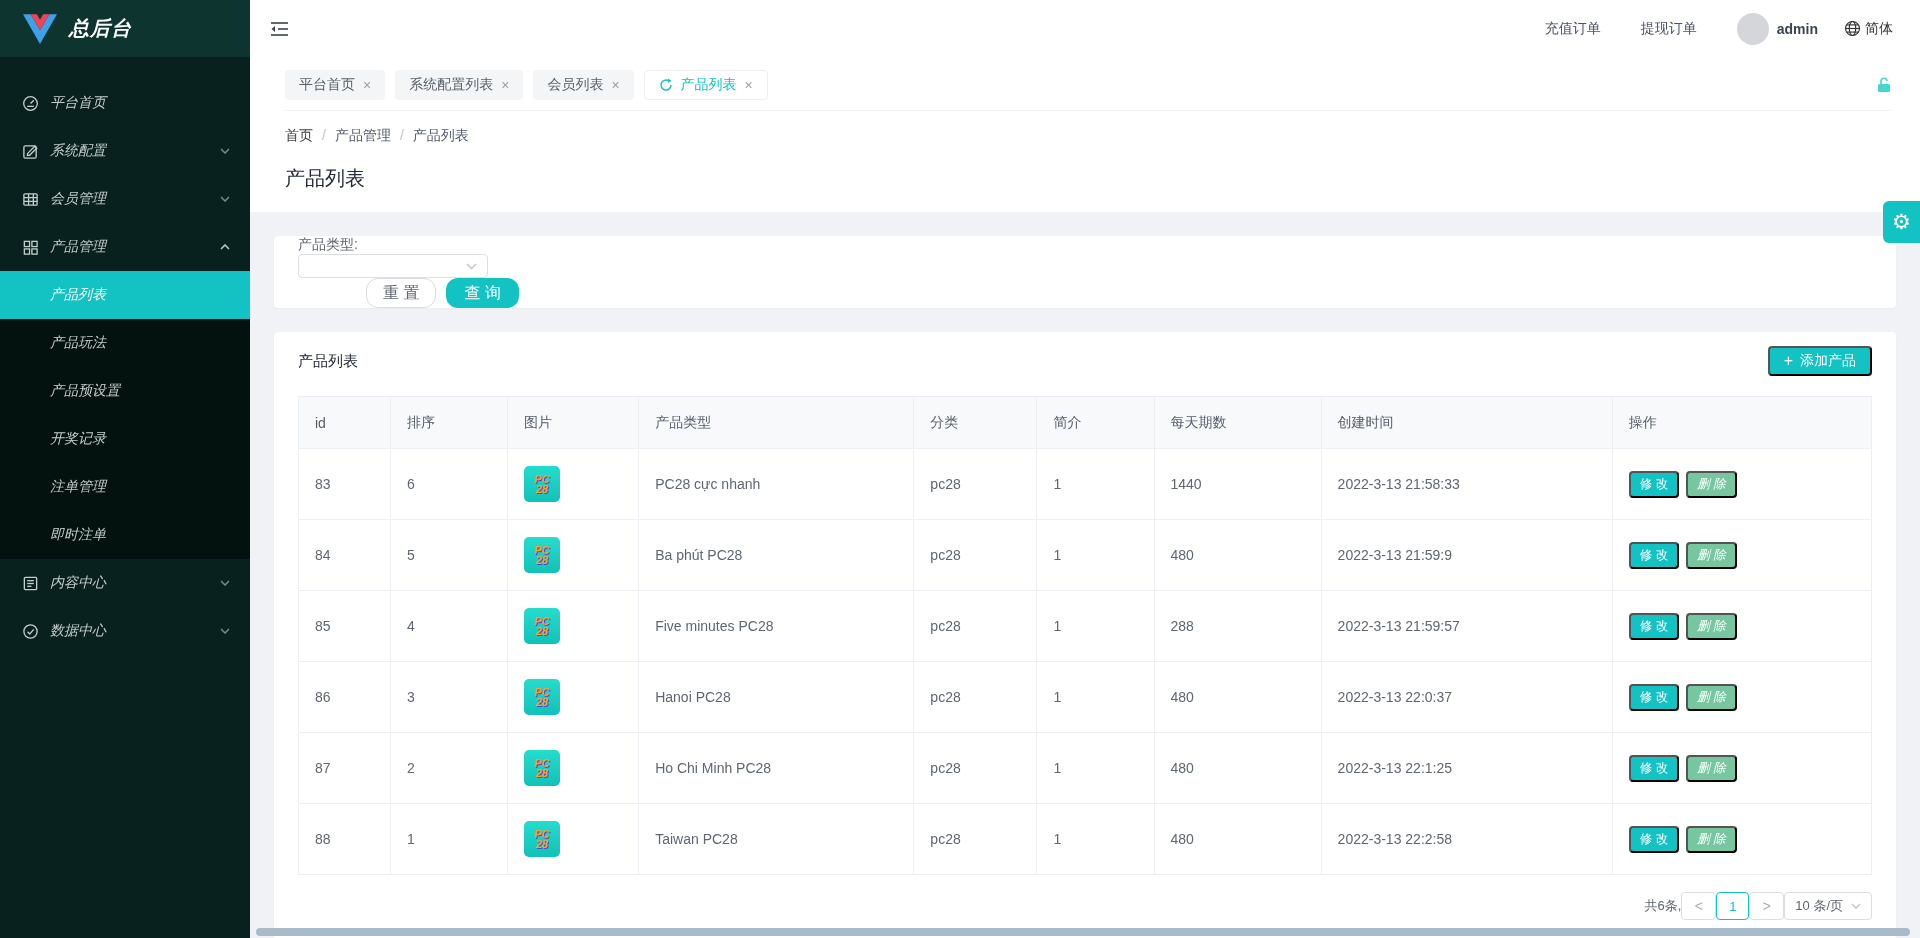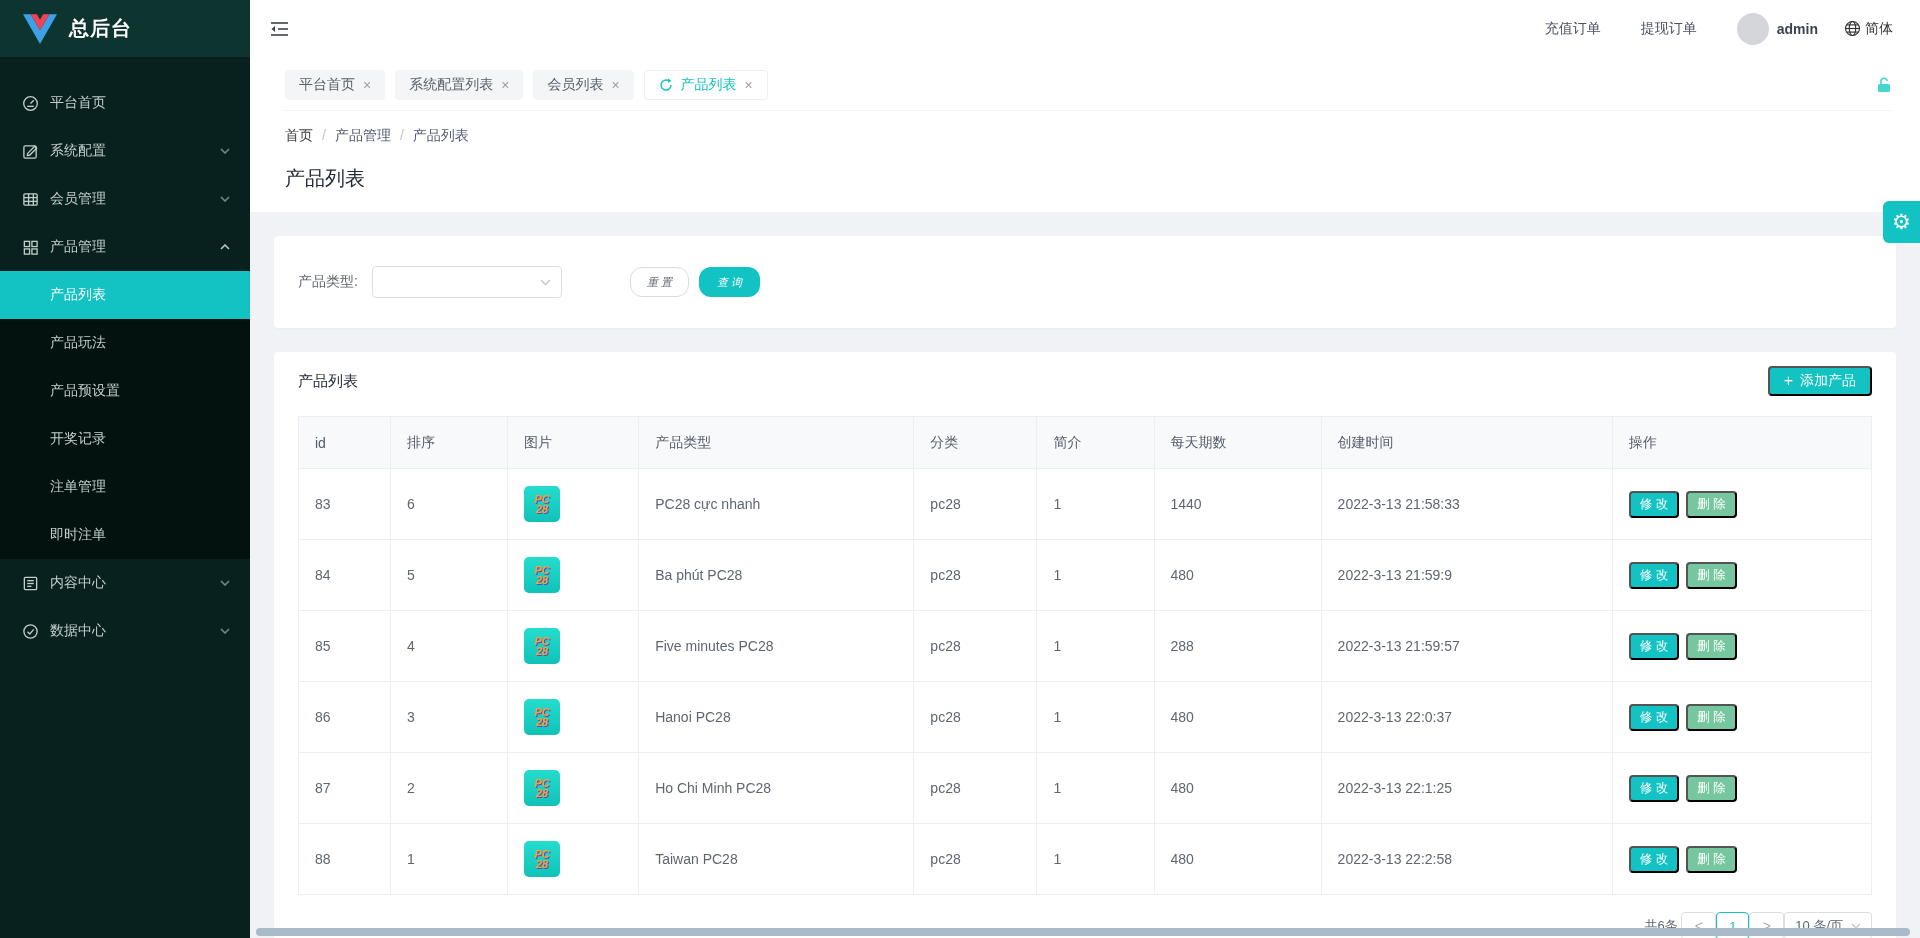--- a/index.html
+++ b/index.html
@@ -1,21 +1,21 @@
 <!DOCTYPE html>
 <html><head>
 <meta charset="utf-8">
 <style>
   * { margin:0; padding:0; box-sizing:border-box; }
   html,body { width:1920px; height:938px; overflow:hidden; background:#f0f2f5;
     font-family:"Liberation Sans", sans-serif; }
   .app { display:flex; width:1920px; height:938px; position:relative; }
 
   
-  .sidebar { width:250px; min-width:250px; height:938px; background:#09211e; color:#c3cecb; }
+  .sidebar { width:250px; min-width:250px; height:938px; background:#09211e; color:#c3cecb;font-style:italic; }
   .logo { height:57px; background:#0e3430; display:flex; align-items:center; padding-left:23px; }
   .logo-v { width:34px; height:30px; margin-right:12px; }
   .logo-title { color:#ffffff; font-size:20px; font-weight:bold; letter-spacing:1px; }
   .menu { padding-top:22px; }
   .menu-item { height:48px; display:flex; align-items:center; padding:0 20px 0 22px;
     font-size:14px; color:#c3cecb; cursor:pointer; }
   .menu-item .mi-icon { width:17px; height:17px; margin-right:11px; display:inline-flex; }
   .menu-item .chev { margin-left:auto; display:inline-flex; opacity:.8; }
   .submenu { background:#04120f; }
   .submenu .menu-item { padding-left:50px; }
@@ -45,27 +45,27 @@
   .tab .x { color:#9aa0a6; font-size:14px; cursor:pointer; }
   .tab-lock { margin-left:auto; display:inline-flex; cursor:pointer; }
   .breadcrumb { margin-top:16px; font-size:14px; color:#515a6e; display:flex; gap:9px; }
   .breadcrumb .bc-home { color:#404040; cursor:pointer; }
   .breadcrumb .sep { color:#c0c4cc; }
   .page-title { margin-top:20px; font-size:20px; font-weight:500; color:#23293a; }
 
   
   .content { flex:1; padding:24px; background:#f0f2f5; overflow:hidden; }
   .card { background:#fff; border-radius:4px; box-shadow:0 1px 2px rgba(0,0,0,.03); }
-  .filter-card { height:92px; display:flex; align-items:center; padding:0 24px; }
+  .filter-card { height:72px; display:flex; align-items:flex-start; padding:0 24px;flex-direction:column; }
   .filter-label { font-size:14px; color:#5f6670; margin-right:14px; }
   .select { width:190px; height:32px; border:1px solid #dcdee2; border-radius:4px;
     background:#fff; display:flex; align-items:center; justify-content:flex-end;
     padding-right:10px; cursor:pointer; }
-  .btn { height:30px; border-radius:12px; font-size:11px; display:inline-flex;
-    align-items:center; justify-content:center; cursor:pointer; border:1px solid transparent;font-style:italic; }
+  .btn { height:30px; border-radius:12px; font-size:16px; display:inline-flex;
+    align-items:center; justify-content:center; cursor:pointer; border:1px solid transparent; }
   .btn-default { background:#fff; border-color:#d9dbe0; color:#5f6670; padding:0 16px; }
   .btn-primary { background:#13c2c2; color:#fff; padding:0 17px; }
   .filter-btns { margin-left:68px; display:flex; gap:10px; }
 
   .table-card { margin-top:24px; padding:14px 24px 20px 24px; }
   .table-card-head { display:flex; align-items:center; justify-content:space-between;
     margin-bottom:20px; }
   .table-card-title { font-size:15px; color:#23293a; }
   .btn-add { background:#13c2c2; color:#fff; height:30px; padding:0 14px; border-radius:4px;
     font-size:14px; display:inline-flex; align-items:center; gap:7px; cursor:pointer; }
@@ -78,21 +78,21 @@
   td { height:71px; color:#5f6670; }
   .badge-pc28 { width:36px; height:36px; border-radius:5px;
     background:linear-gradient(180deg,#24ddcd,#10c2b8);
     display:flex; flex-direction:column; align-items:center; justify-content:center;
     font-style:italic; font-weight:900; font-size:11px; line-height:10px; color:#ffa02e;
     text-shadow:1px 1px 0 #5b48c2; letter-spacing:0; }
   .row-actions { display:flex; gap:7px; }
   .btn-edit { background:#13c2c2; color:#fff; height:27px; padding:0 9px;
     border-radius:4px; font-size:12.5px; display:inline-flex; align-items:center; cursor:pointer; }
   .btn-del { background:#76c79f; color:#fff; height:27px; padding:0 9px;
-    border-radius:4px; font-size:12.5px; display:inline-flex; align-items:center; cursor:pointer; }
+    border-radius:4px; font-size:12.5px; display:inline-flex; align-items:center; cursor:pointer;font-style:italic; }
 
   .pagination { display:flex; align-items:center; justify-content:flex-end; gap:0;
     margin-top:17px; font-size:13px; color:#5f6670; }
   .pg-btn { width:35px; height:28px; border:1px solid #dcdee2; border-radius:4px;
     background:#fff; color:#a8abb2; display:flex; align-items:center; justify-content:center;
     font-size:14px; cursor:pointer; }
   .pg-page { width:33px; height:28px; border:1px solid #13c2c2; border-radius:4px;
     color:#13c2c2; background:#fff; display:flex; align-items:center; justify-content:center;
     cursor:pointer; }
   .pg-size { height:28px; border:1px solid #dcdee2; border-radius:4px; background:#fff;

